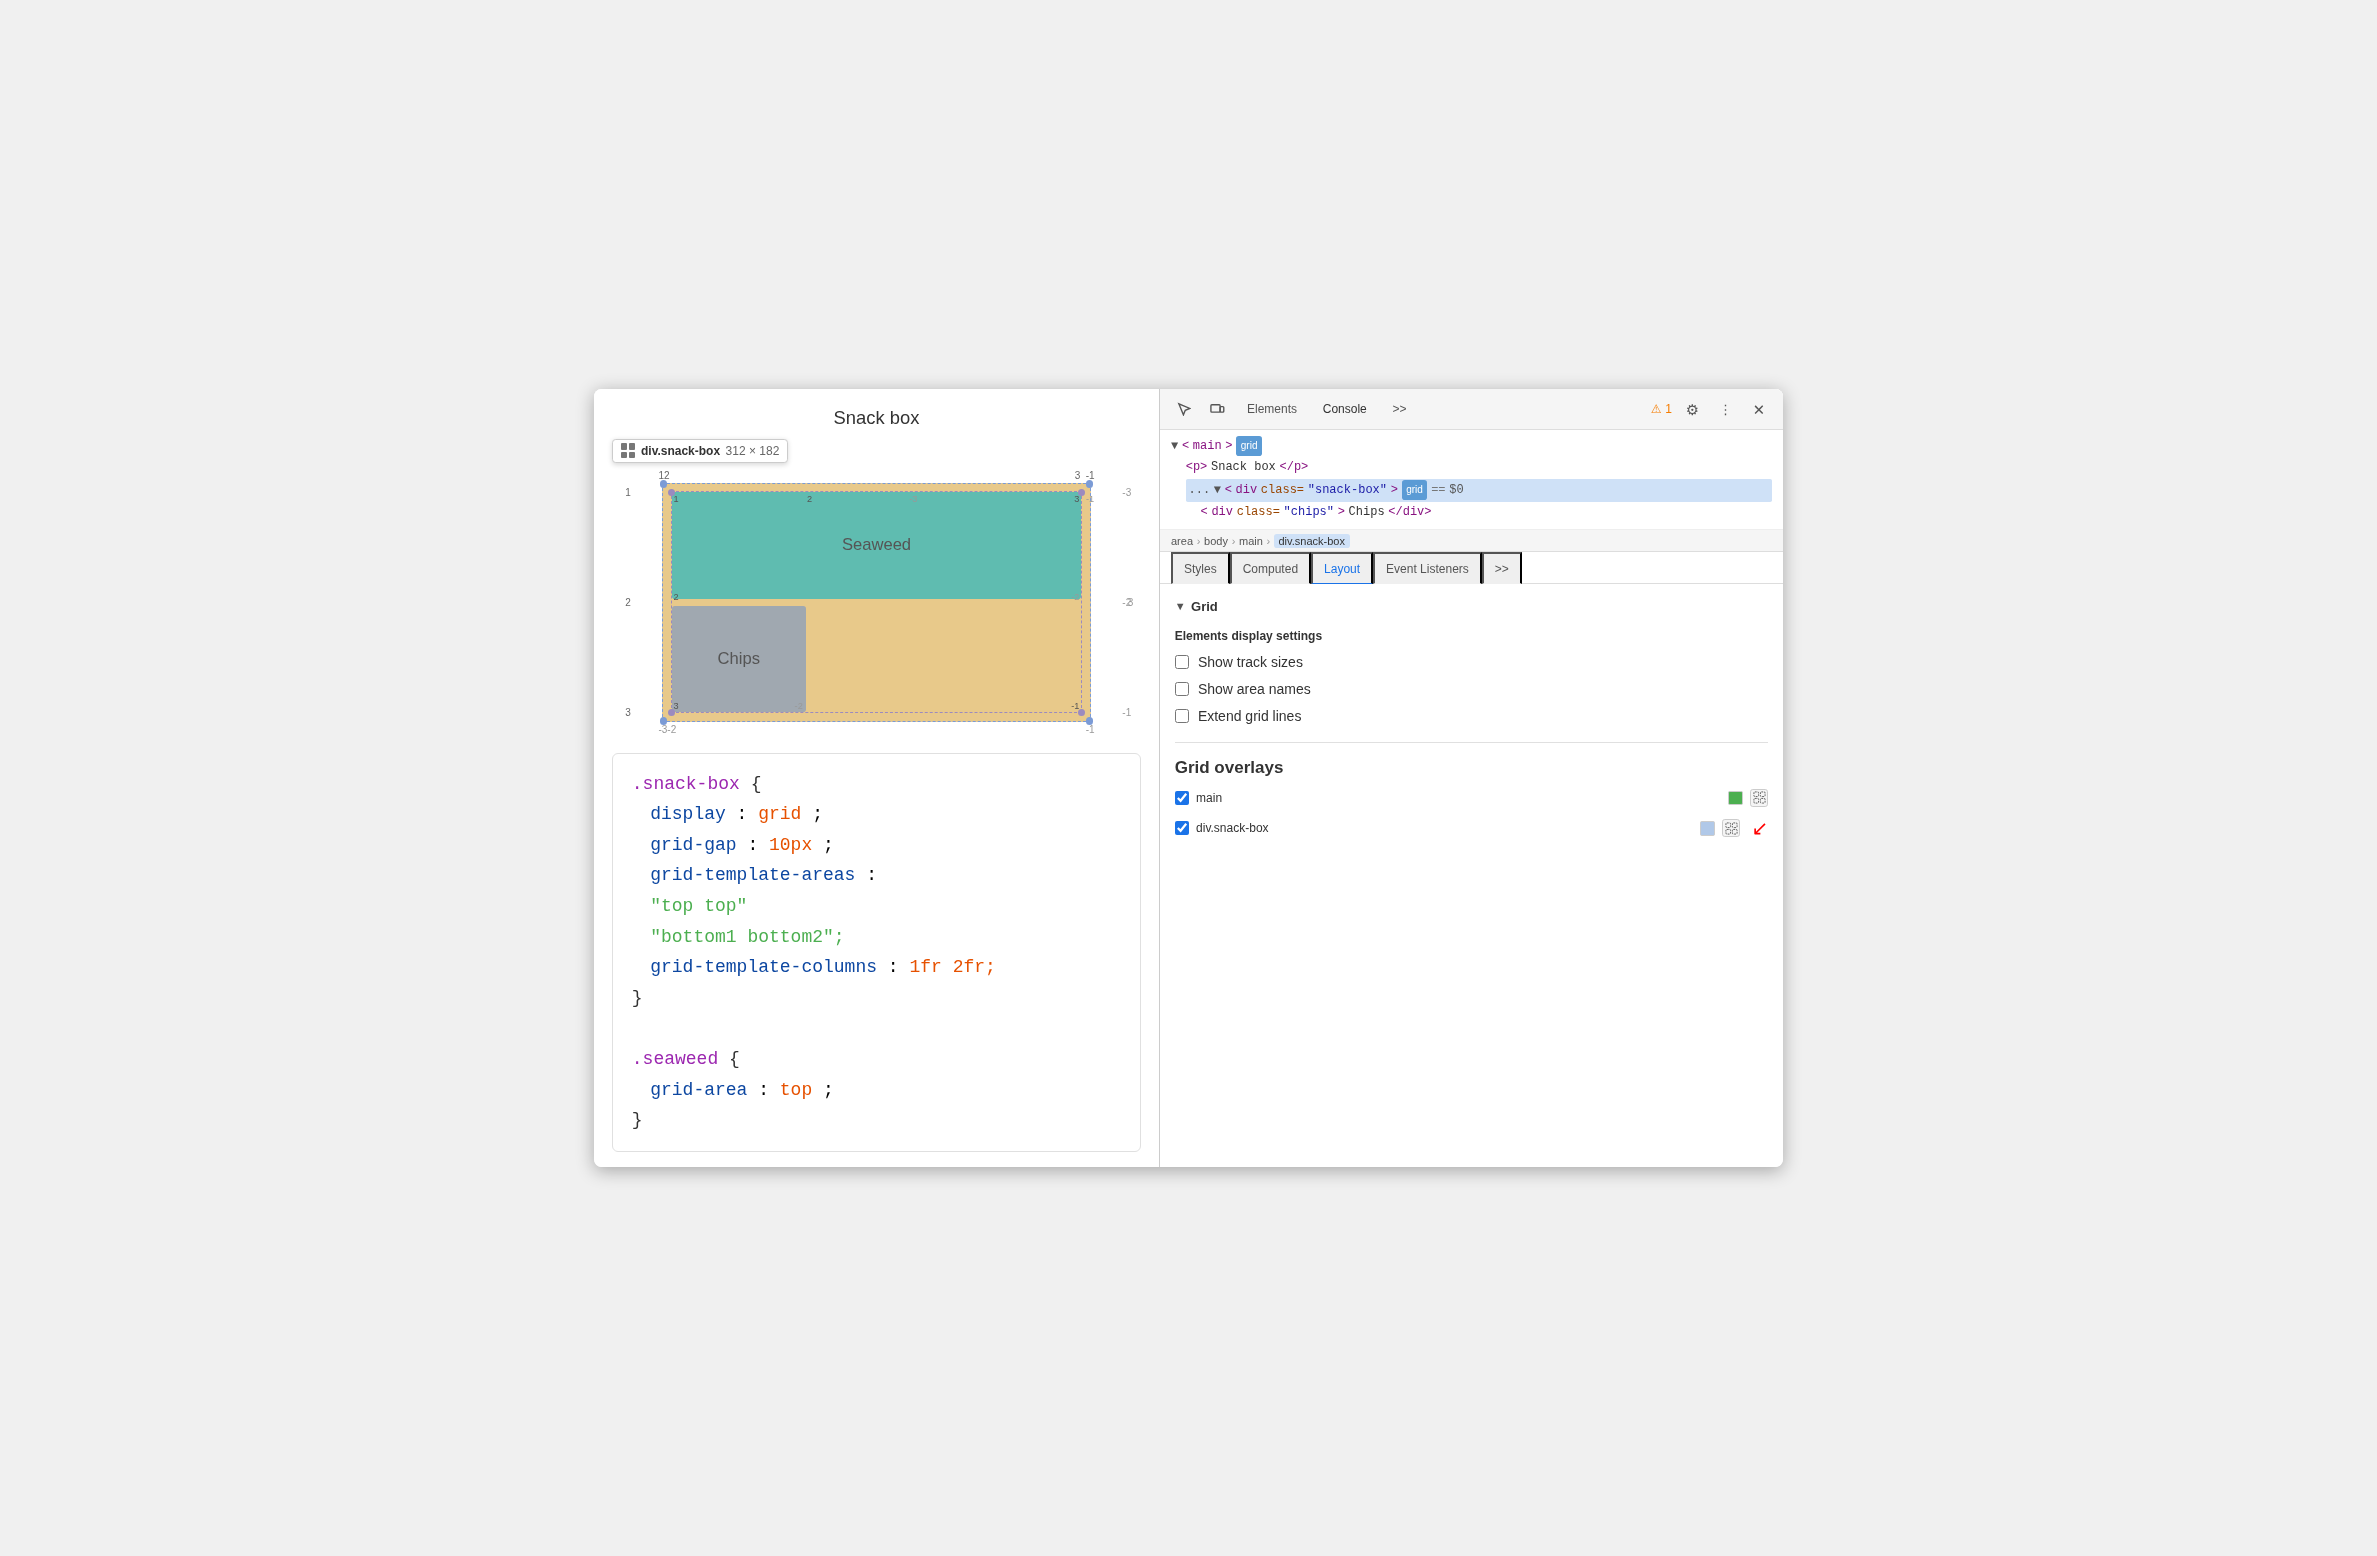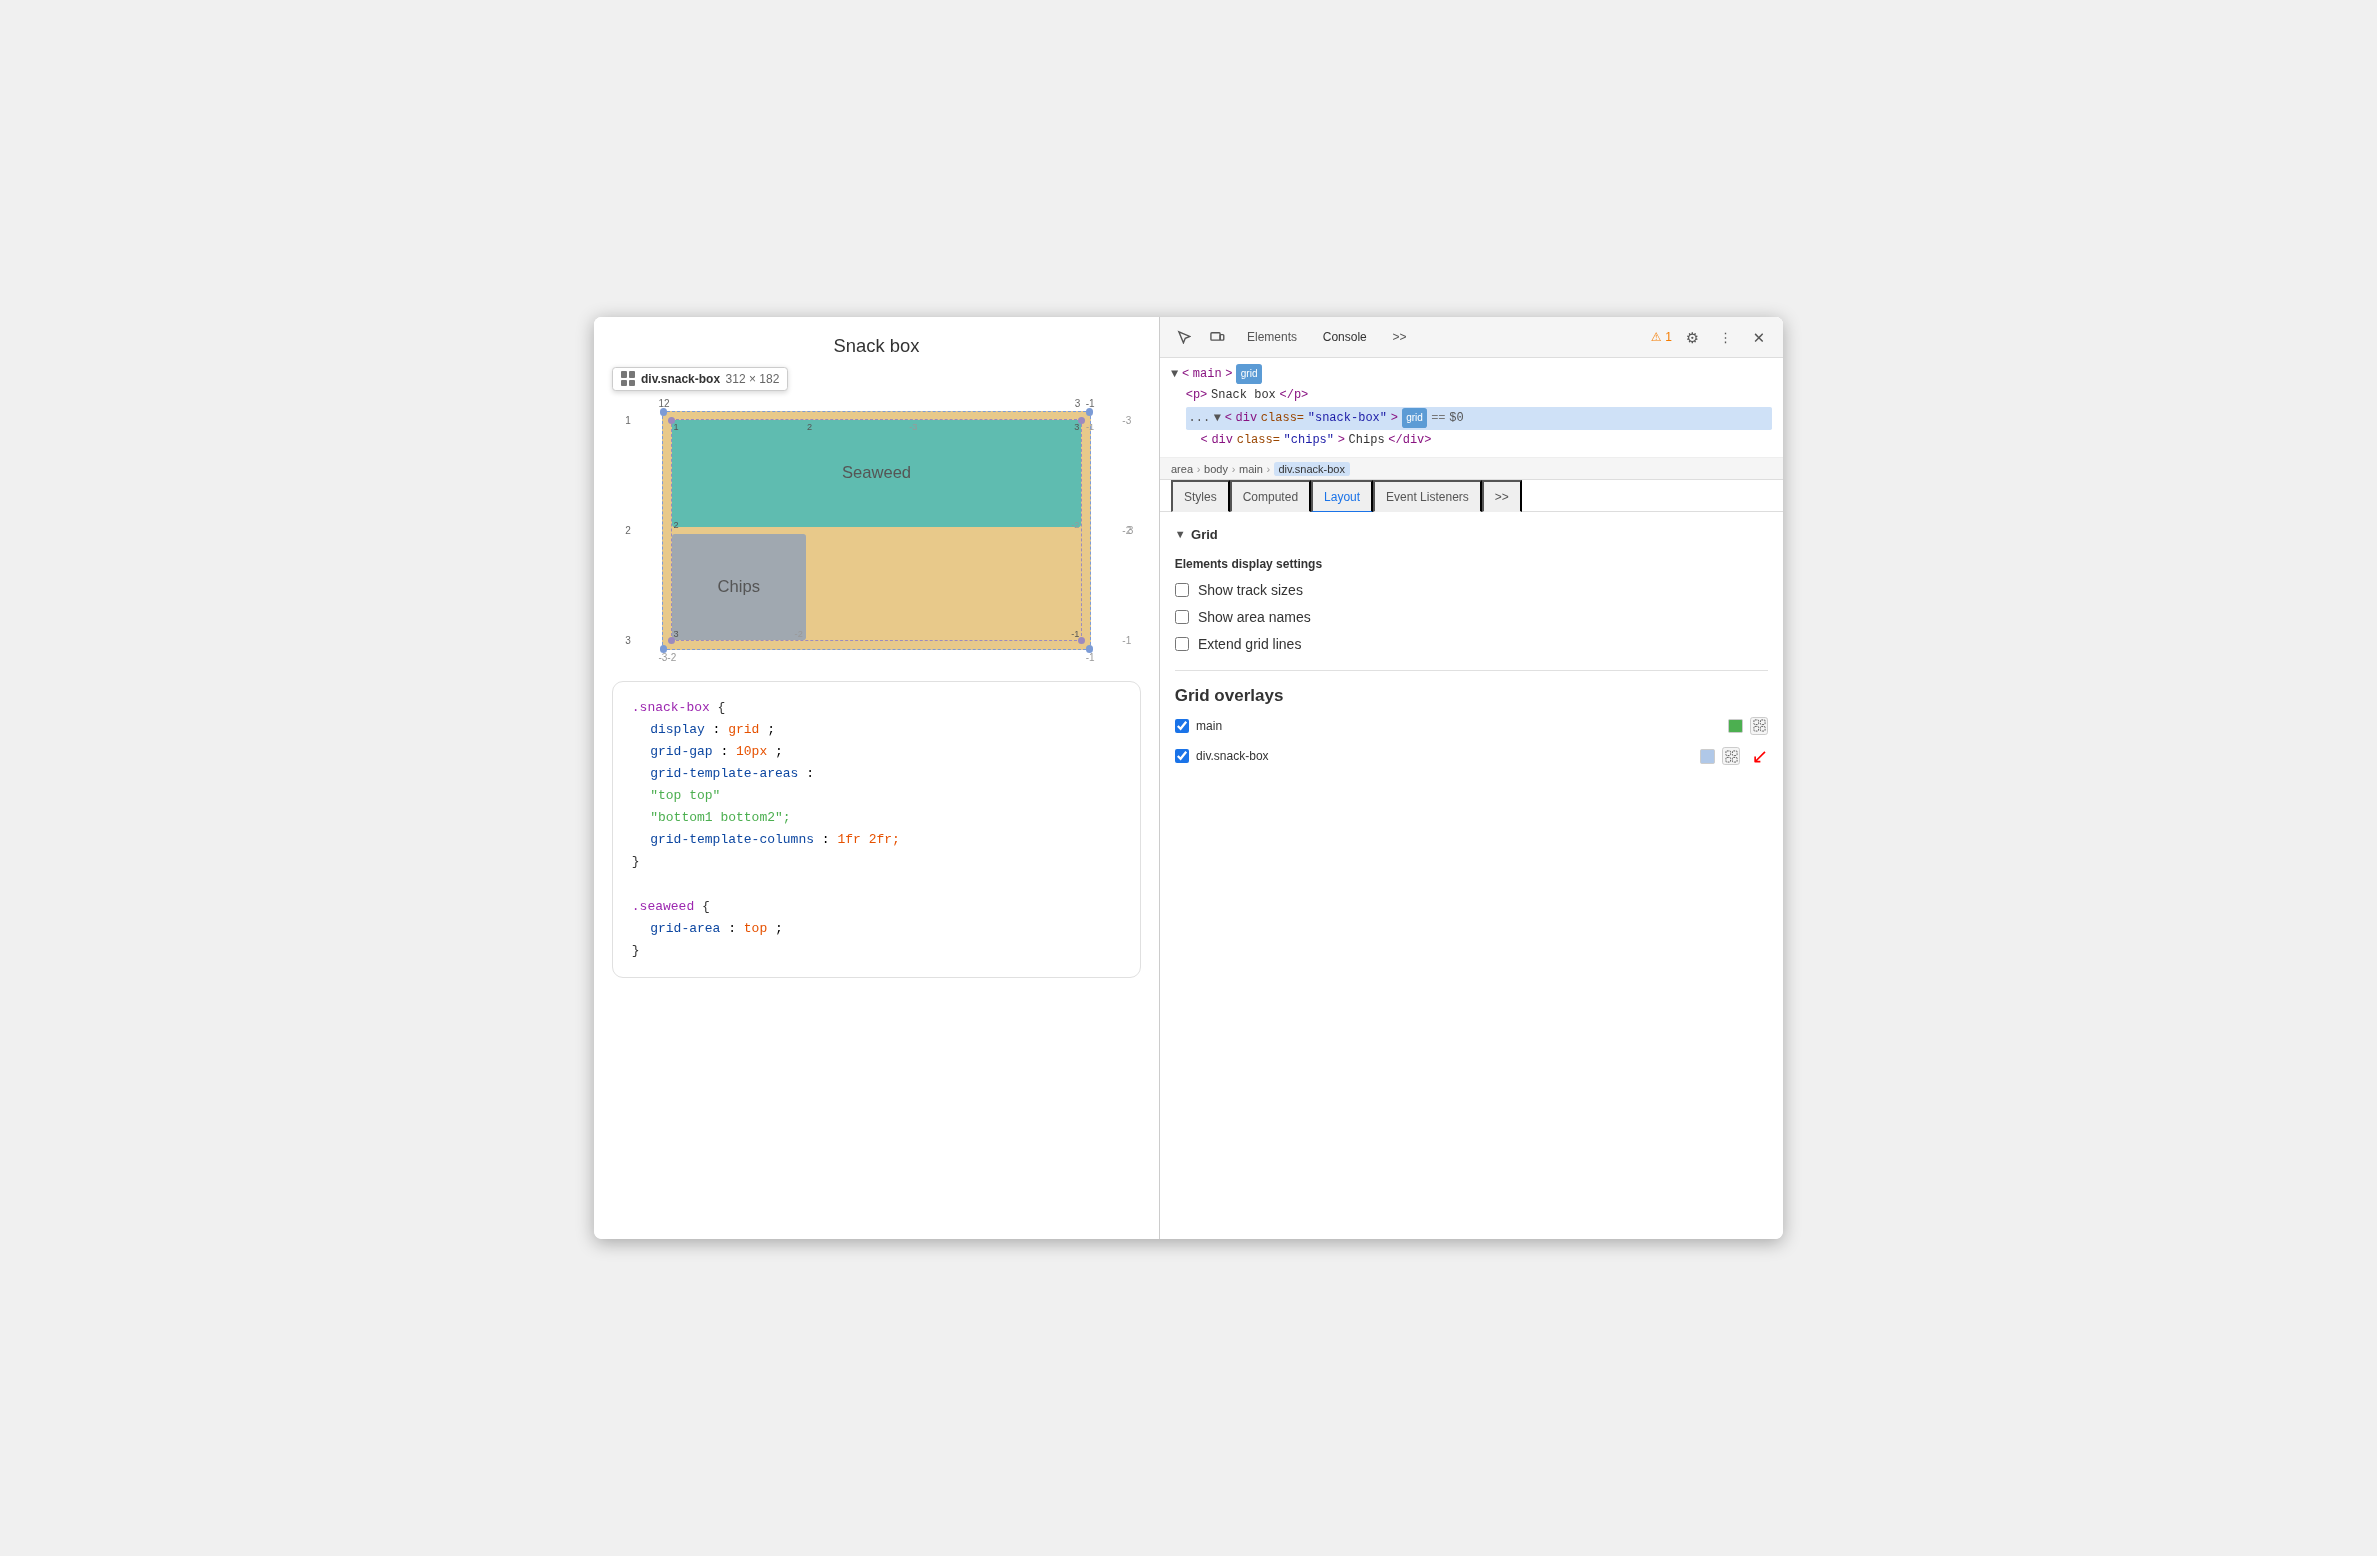--- a/index.html
+++ b/index.html
@@ -6,21 +6,21 @@
     body {
       font-family: -apple-system, BlinkMacSystemFont, 'Segoe UI', sans-serif;
       background: #f0f0f0;
       display: flex;
       justify-content: center;
       align-items: center;
       min-height: 100vh;
     }
     .browser-window {
       width: 1189px;
-      height: 922px;
+      height: 778px;
       background: #fff;
       border-radius: 7.4px;
       box-shadow: 0 3.7px 18.4px rgba(0,0,0,0.3);
       display: flex;
       flex-direction: column;
       overflow: hidden;
     }
     .main-content {
       display: flex;
       flex: 1;
@@ -155,24 +155,24 @@
     .inner-num {
       position: absolute;
       font-size: 9.2px;
       color: #555;
     }
 
     
     .code-block {
       background: #fff;
       border: 0.9px solid #e0e0e0;
-      border-radius: 11px;
+      border-radius: 6px;
       padding: 14.7px 18.4px;
       font-family: 'Courier New', monospace;
-      font-size: 13px;
+      font-size: 18px;
       line-height: 1.7;
     }
     .css-selector { color: #9c27b0; }
     .css-property { color: #0d47a1; }
     .css-value { color: #e65100; }
     .css-string { color: #4caf50; }
     .css-brace { color: #333; }
 
     
     .devtools-panel {

